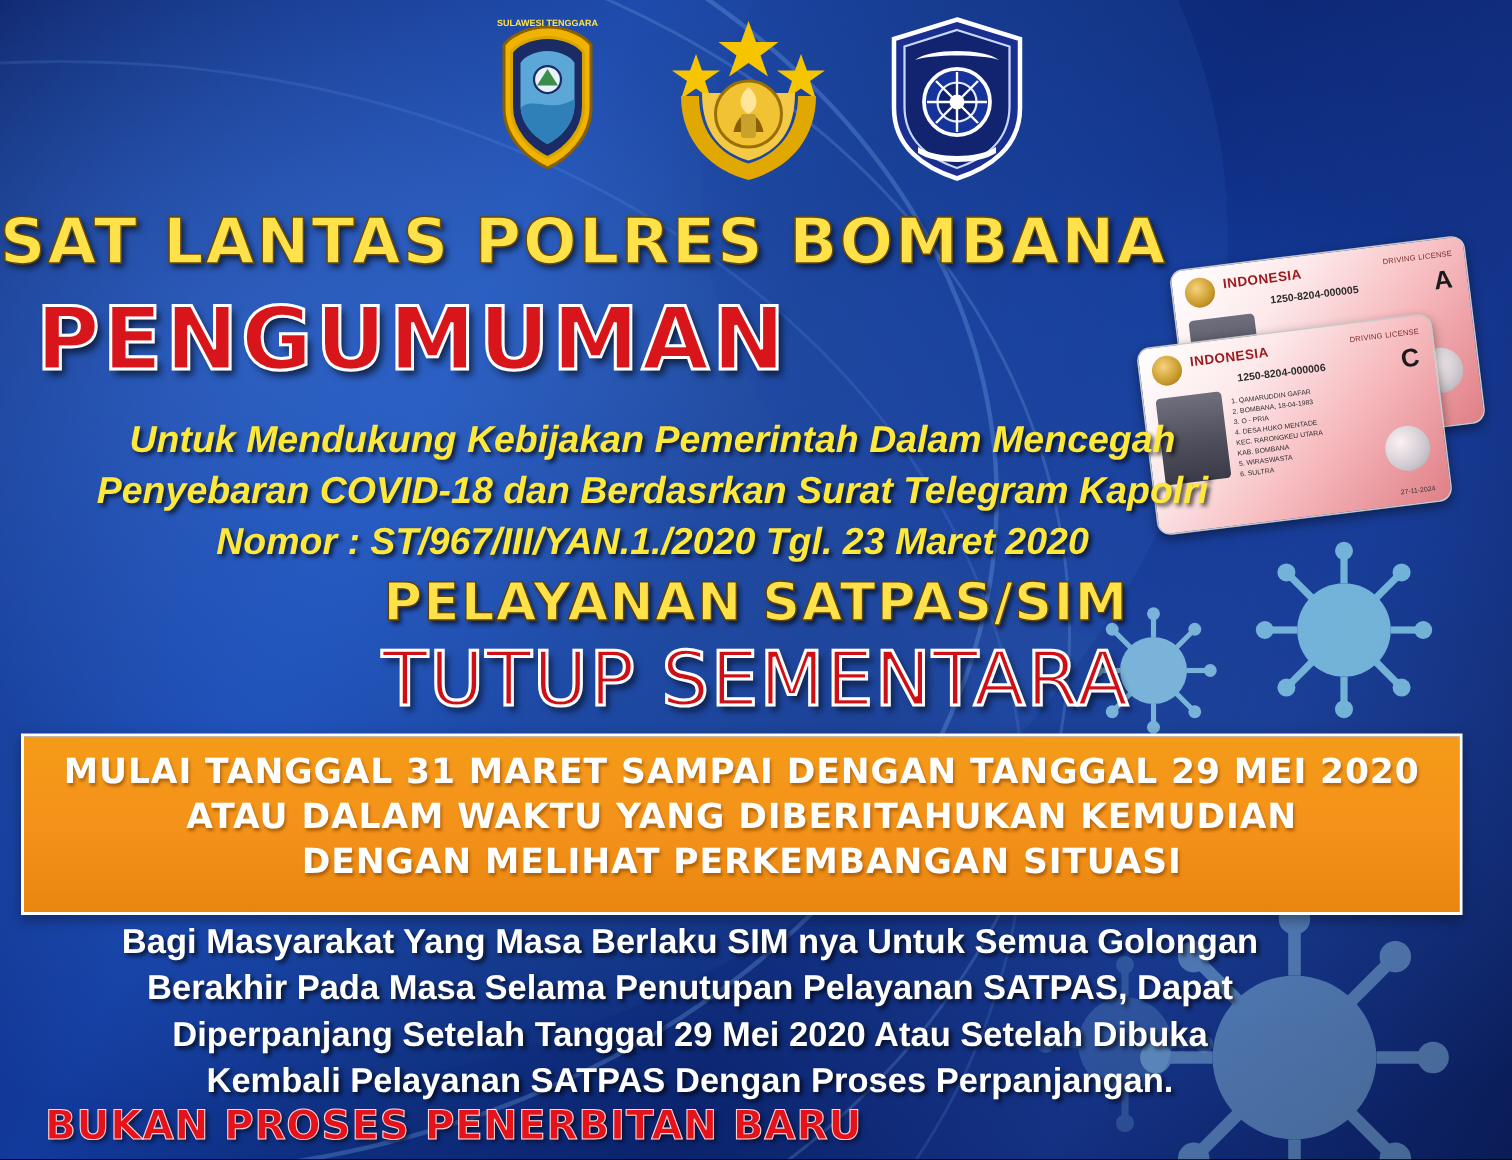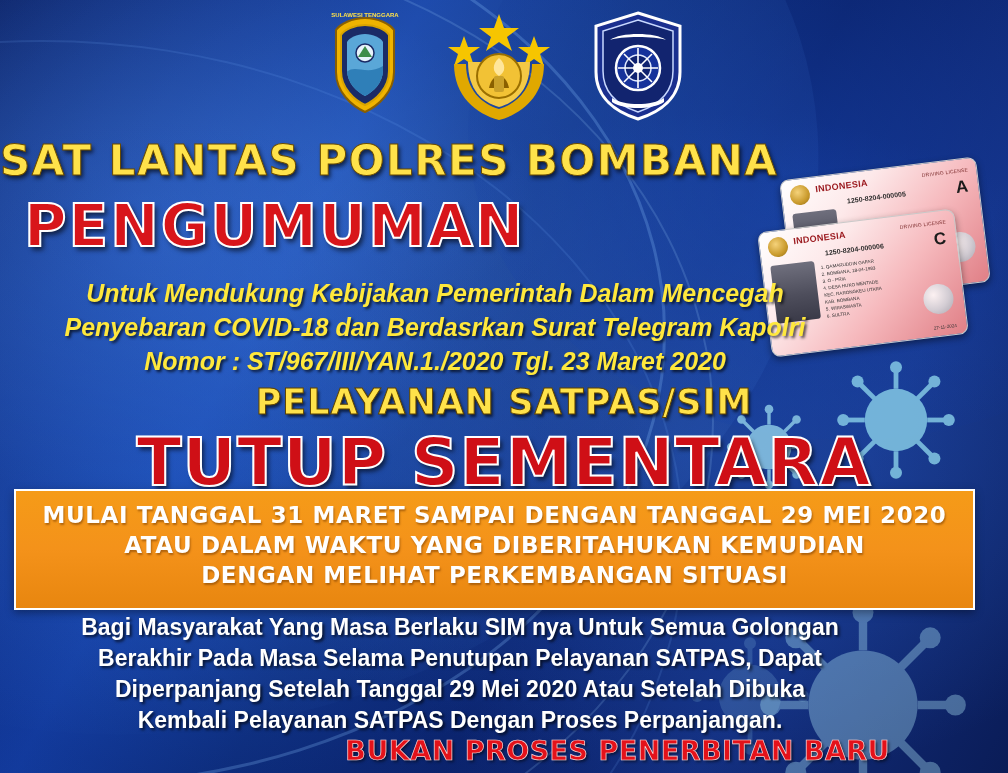--- a/index.html
+++ b/index.html
@@ -114,22 +114,22 @@
     letter-spacing: 1px;
     color: #ffe24a;
     -webkit-text-stroke: 1px #5e4300;
     text-shadow: 2px 3px 3px rgba(0,0,0,0.6);
     font-family: "DejaVu Sans", sans-serif;
   }
   .head-tutup {
     position: absolute;
     top: 424px; left: 0; right: 0;
     text-align: center;
-    font-size: 66px;
-    font-weight: bold;
+    font-size: 50px;
+    font-weight: normal;
     letter-spacing: 1px;
     color: #cf0f16;
     -webkit-text-stroke: 2px #ffffff;
     text-shadow: 3px 4px 4px rgba(0,0,0,0.55);
     font-family: "DejaVu Sans", sans-serif;
   }
 
   .orange-box {
     position: absolute;
     top: 489px; left: 14px; width: 957px;
@@ -156,21 +156,21 @@
     font-weight: bold;
     font-size: 23px;
     line-height: 31px;
     text-shadow: 2px 2px 3px rgba(0,0,0,0.7);
   }
   .bottom-white div { white-space: nowrap; }
 
   .bottom-red {
     position: absolute;
     top: 735px; left: 30px; width: 860px;
-    text-align: right;
+    text-align: left;
     color: #e4121a;
     font-weight: bold;
     font-size: 27px;
     letter-spacing: 0.5px;
     -webkit-text-stroke: 0.7px #ffd7d7;
     text-shadow: 2px 2px 3px rgba(0,0,0,0.5);
     font-family: "DejaVu Sans", sans-serif;
   }
 
   

